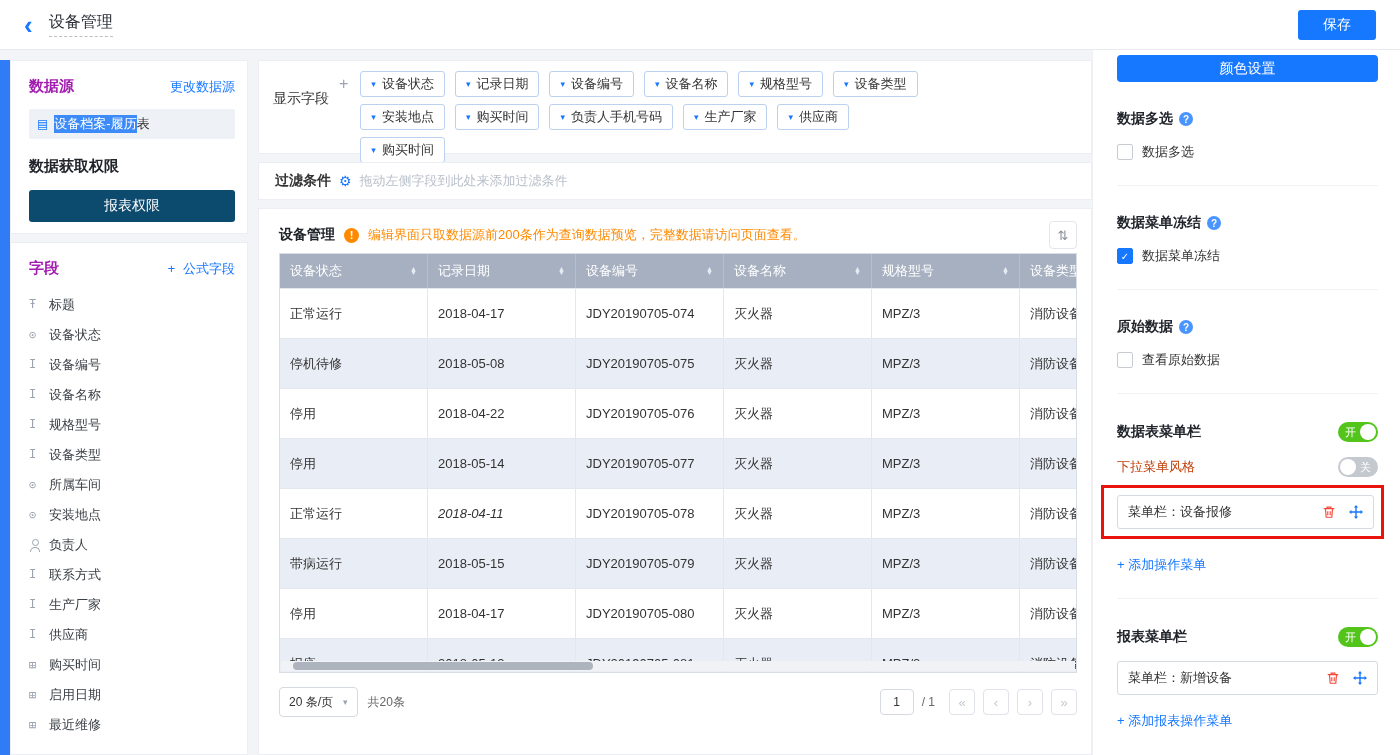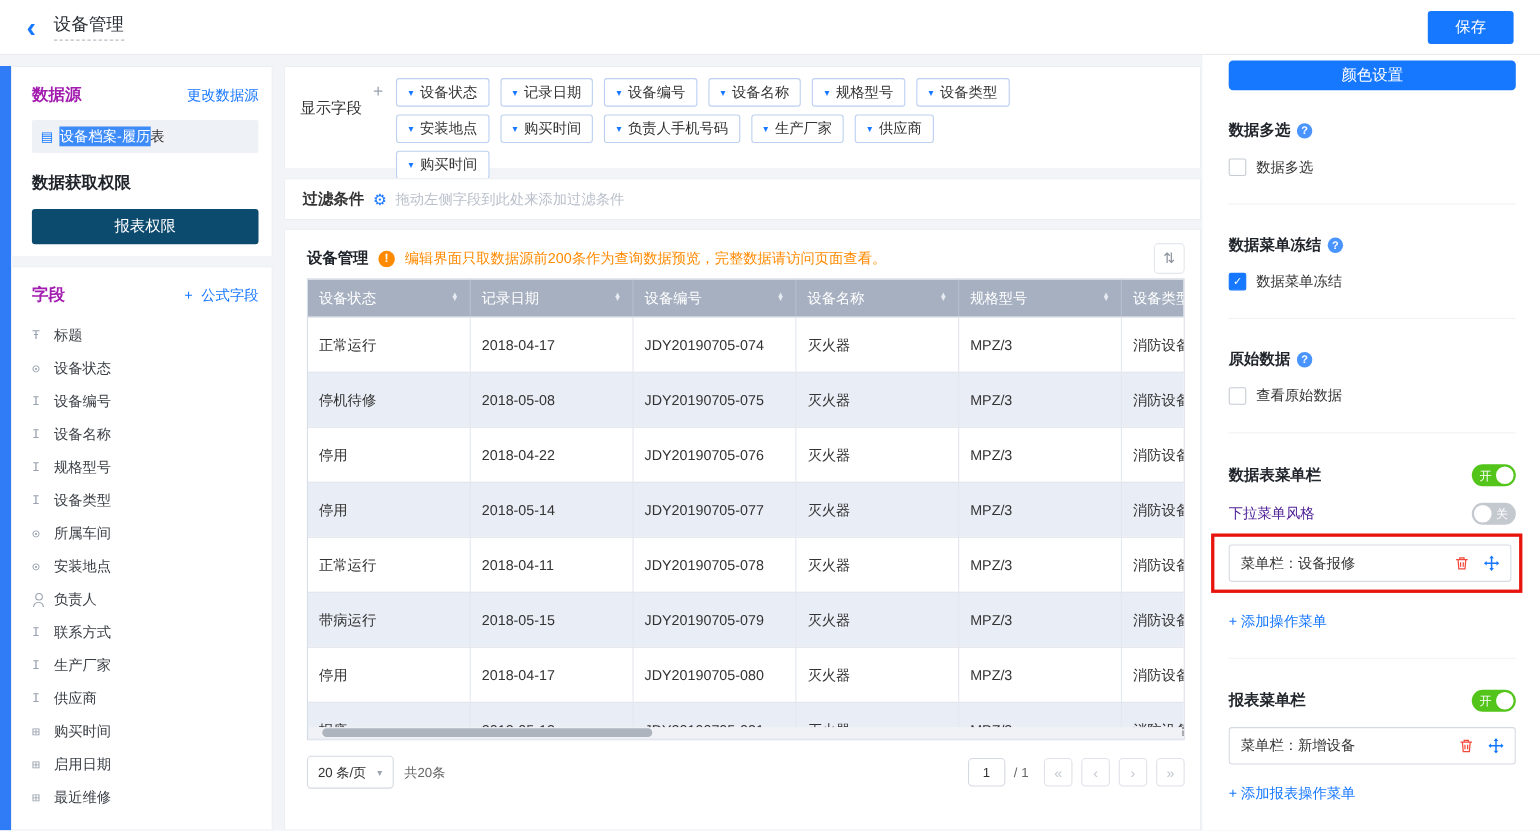--- a/index.html
+++ b/index.html
@@ -100,21 +100,21 @@
   .rsec.last{border-bottom:none;}
   .rtitle{font-size:14px;font-weight:bold;color:#20242b;display:flex;align-items:center;gap:6px;}
   .qicon{width:14px;height:14px;border-radius:50%;background:#4a94ff;color:#fff;font-size:10px;
          display:inline-flex;align-items:center;justify-content:center;cursor:pointer;}
   .cbrow{display:flex;align-items:center;gap:9px;margin-top:15px;font-size:13px;color:#333;cursor:pointer;}
   .cb{width:14px;height:14px;border:1px solid #c6cbd4;border-radius:2px;background:#fff;flex:none;
       display:inline-flex;align-items:center;justify-content:center;font-size:10px;color:transparent;}
   .cb.checked{background:#1677ff;border-color:#1677ff;color:#fff;}
   .rrow{display:flex;align-items:center;justify-content:space-between;}
   .rrow + .rrow{margin-top:15px;}
-  .rsub{font-size:13px;color:#4c1d95;}
+  .rsub{font-size:13px;color:#c2410c;}
   .toggle{position:relative;width:40px;height:20px;border-radius:10px;font-size:11px;color:#fff;cursor:pointer;flex:none;}
   .toggle.on{background:#52c41a;}
   .toggle.off{background:#c4c8cf;}
   .toggle .t-knob{position:absolute;top:2px;width:16px;height:16px;border-radius:50%;background:#fff;}
   .toggle.on .t-label{position:absolute;left:7px;top:3px;}
   .toggle.on .t-knob{right:2px;}
   .toggle.off .t-label{position:absolute;right:7px;top:3px;}
   .toggle.off .t-knob{left:2px;}
   .menu-item{border:1px solid #d6dae2;border-radius:3px;height:32px;display:flex;align-items:center;
              padding:0 10px;font-size:13px;color:#333;background:#fff;}
@@ -365,21 +365,21 @@
             <div class="tr alt">
               <div class="td" style="width: 148px;">停用</div>
               <div class="td" style="width: 148px;">2018-05-14</div>
               <div class="td" style="width: 148px;">JDY20190705-077</div>
               <div class="td" style="width: 148px;">灭火器</div>
               <div class="td" style="width: 148px;">MPZ/3</div>
               <div class="td" style="width: 60px;">消防设备</div>
             </div>
             <div class="tr">
               <div class="td" style="width: 148px;">正常运行</div>
-              <div class="td" style="width: 148px;">2018-04-11</div>
+              <div class="td" style="width: 148px; font-style: italic;">2018-04-11</div>
               <div class="td" style="width: 148px;">JDY20190705-078</div>
               <div class="td" style="width: 148px;">灭火器</div>
               <div class="td" style="width: 148px;">MPZ/3</div>
               <div class="td" style="width: 60px;">消防设备</div>
             </div>
             <div class="tr alt">
               <div class="td" style="width: 148px;">带病运行</div>
               <div class="td" style="width: 148px;">2018-05-15</div>
               <div class="td" style="width: 148px;">JDY20190705-079</div>
               <div class="td" style="width: 148px;">灭火器</div>

